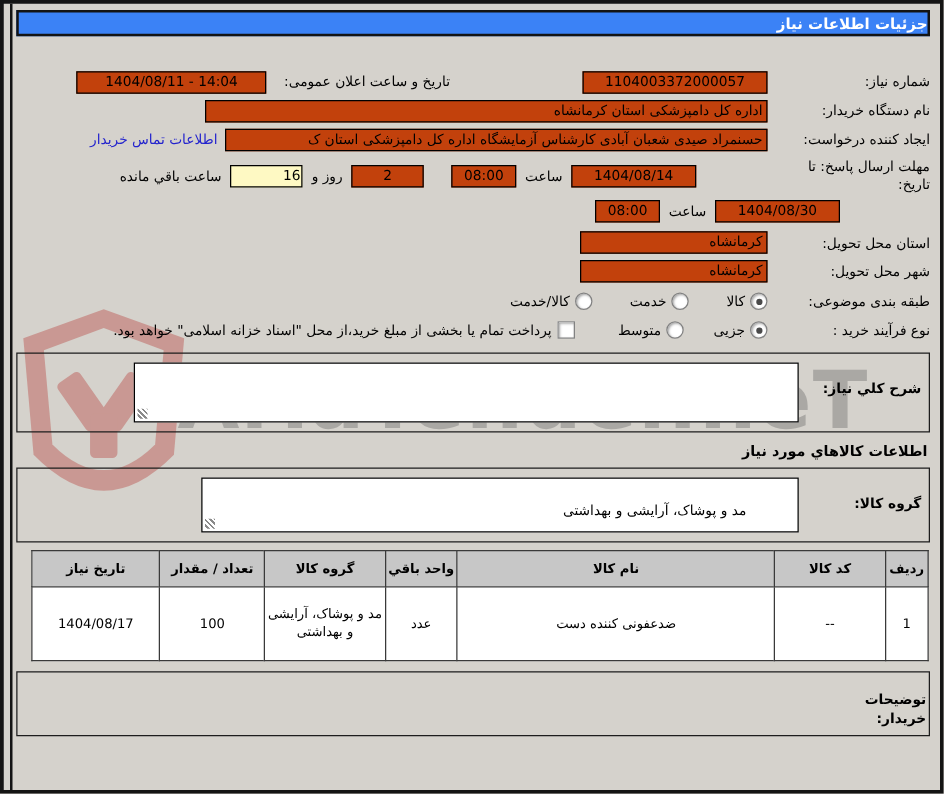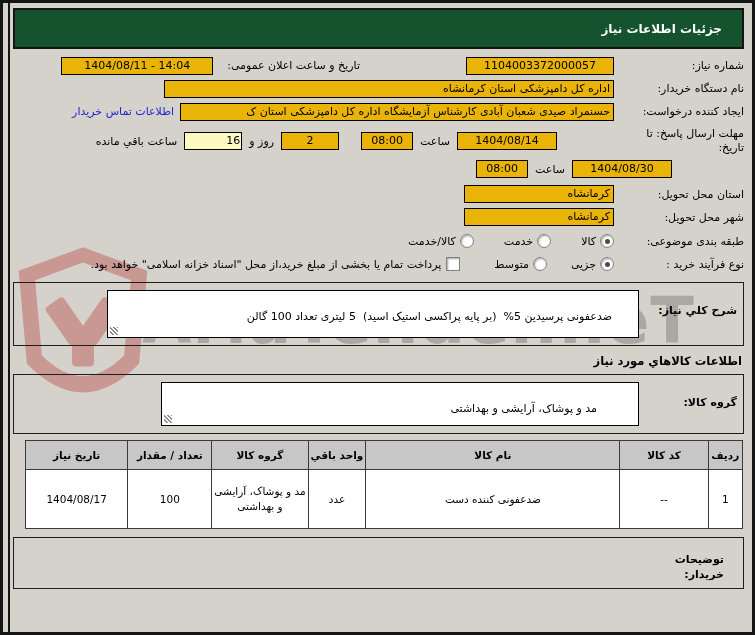--- a/index.html
+++ b/index.html
@@ -15,32 +15,32 @@
 
   
   .wm-text{
     position:absolute;top:284px;left:142px;z-index:1;direction:ltr;
     font-size:64px;font-weight:bold;letter-spacing:1px;
     color:rgba(100,100,100,0.38);white-space:nowrap;
   }
   .wm-shield{position:absolute;left:14px;top:246px;width:138px;height:178px;z-index:1;opacity:.42;}
 
   .titlebar{
-    position:absolute;top:8px;right:11px;left:13px;height:41px;z-index:2;
-    background:#14532d;border:2px solid #141414;box-sizing:border-box;
-    color:#fff;display:flex;align-items:center;padding:0 20px;
+    position:absolute;top:8px;right:11px;left:13px;height:21px;z-index:2;
+    background:#3b82f6;border:2px solid #141414;box-sizing:border-box;
+    color:#fff;display:flex;align-items:center;padding:0 0;
     font-size:12px;font-weight:bold;
   }
   .content{position:absolute;top:56px;right:11px;left:13px;z-index:2;}
 
   .row{display:flex;align-items:center;margin-bottom:4px;min-height:19px;}
   .lbl{width:130px;flex-shrink:0;padding-left:6px;box-sizing:border-box;}
   .lbl2{line-height:1.3;}
   .box{
-    background:#eab308;border:1px solid #000;height:18px;line-height:16px;
+    background:#c2410c;border:1px solid #000;height:18px;line-height:16px;
     padding:0 3px;box-sizing:border-box;overflow:hidden;white-space:nowrap;
   }
   .center{text-align:center;}
   .ltr{direction:ltr;}
   .link{color:#2323cd;margin-right:6px;cursor:pointer;white-space:nowrap;}
   .yellow{background:#fef9c3;padding-left:41px;}
   .sm-lbl{margin:0 7px;white-space:nowrap;}
 
   .radio{width:12px;height:12px;border-radius:50%;background:#fff;border:1px solid #828282;
     box-shadow:inset 1px 1px 2px rgba(0,0,0,.35);flex-shrink:0;
@@ -60,21 +60,21 @@
 
   .sectitle{font-weight:bold;margin:8px 2px 6px 0;font-size:11.5px;}
 
   table.goods{border-collapse:collapse;width:718px;margin:2px 1px 8px auto;background:#fff;font-size:10.5px;}
   table.goods th,table.goods td{border:1px solid #3a3a3a;text-align:center;vertical-align:middle;padding:2px 0;}
   table.goods th{background:#c7c7c7;font-weight:bold;height:24px;}
   table.goods td{height:54px;line-height:1.35;}
   .c-radif{width:33px;}.c-code{width:86px;}.c-name{width:250px;}
   .c-unit{width:56px;}.c-group{width:94px;}.c-qty{width:82px;}.c-date{width:100px;}
 
-  .notesbox{border:1px solid #1d1d1d;padding:6px 19px;display:flex;align-items:flex-start;margin-bottom:8px;flex-direction:column;}
+  .notesbox{border:1px solid #1d1d1d;padding:6px 2px;display:flex;align-items:flex-start;margin-bottom:8px;flex-direction:column;}
   .noteslbl{font-weight:bold;width:88px;flex-shrink:0;line-height:1.4;padding-top:8px;}
   .notesarea{font-size:10.5px;line-height:1.5;height:68px;width:624px;}
 </style>
 </head>
 <body>
 
 <svg class="wm-shield" viewBox="0 0 100 130">
   <path d="M50 1 L97 18 L91 86 Q50 128 9 86 L3 18 Z" fill="#b94a45"></path>
   <path d="M50 12 L85 25 L80 80 Q50 110 20 80 L15 25 Z" fill="#d5d2cc"></path>
   <rect x="30" y="38" width="16" height="34" rx="3" fill="#b94a45" transform="rotate(-35 38 55)"></rect>
@@ -162,21 +162,20 @@
     </span>
     <span class="opt" style="margin-left:0;">
       <span class="checkbox"></span>
       <span style="white-space:normal;">پرداخت تمام یا بخشی از مبلغ خرید،از محل "اسناد خزانه اسلامی" خواهد بود.</span>
     </span>
   </div>
 
   <div class="secbox" style="margin-top:8px;">
     <span class="seclbl">شرح کلي نیاز:</span>
     <div class="bigbox" style="width:532px;height:48px;">
-      <span>ضدعفونی پرسیدین 5%  (بر پایه پراکسی استیک اسید)  5 لیتری تعداد 100 گالن</span>
       <span class="rh"></span>
     </div>
   </div>
 
   <div class="sectitle">اطلاعات کالاهاي مورد نیاز</div>
 
   <div class="secbox">
     <span class="seclbl">گروه کالا:</span>
     <div class="bigbox" style="width:478px;height:44px;padding-right:20px;">
       <span>مد و پوشاک، آرایشی و بهداشتی</span>

